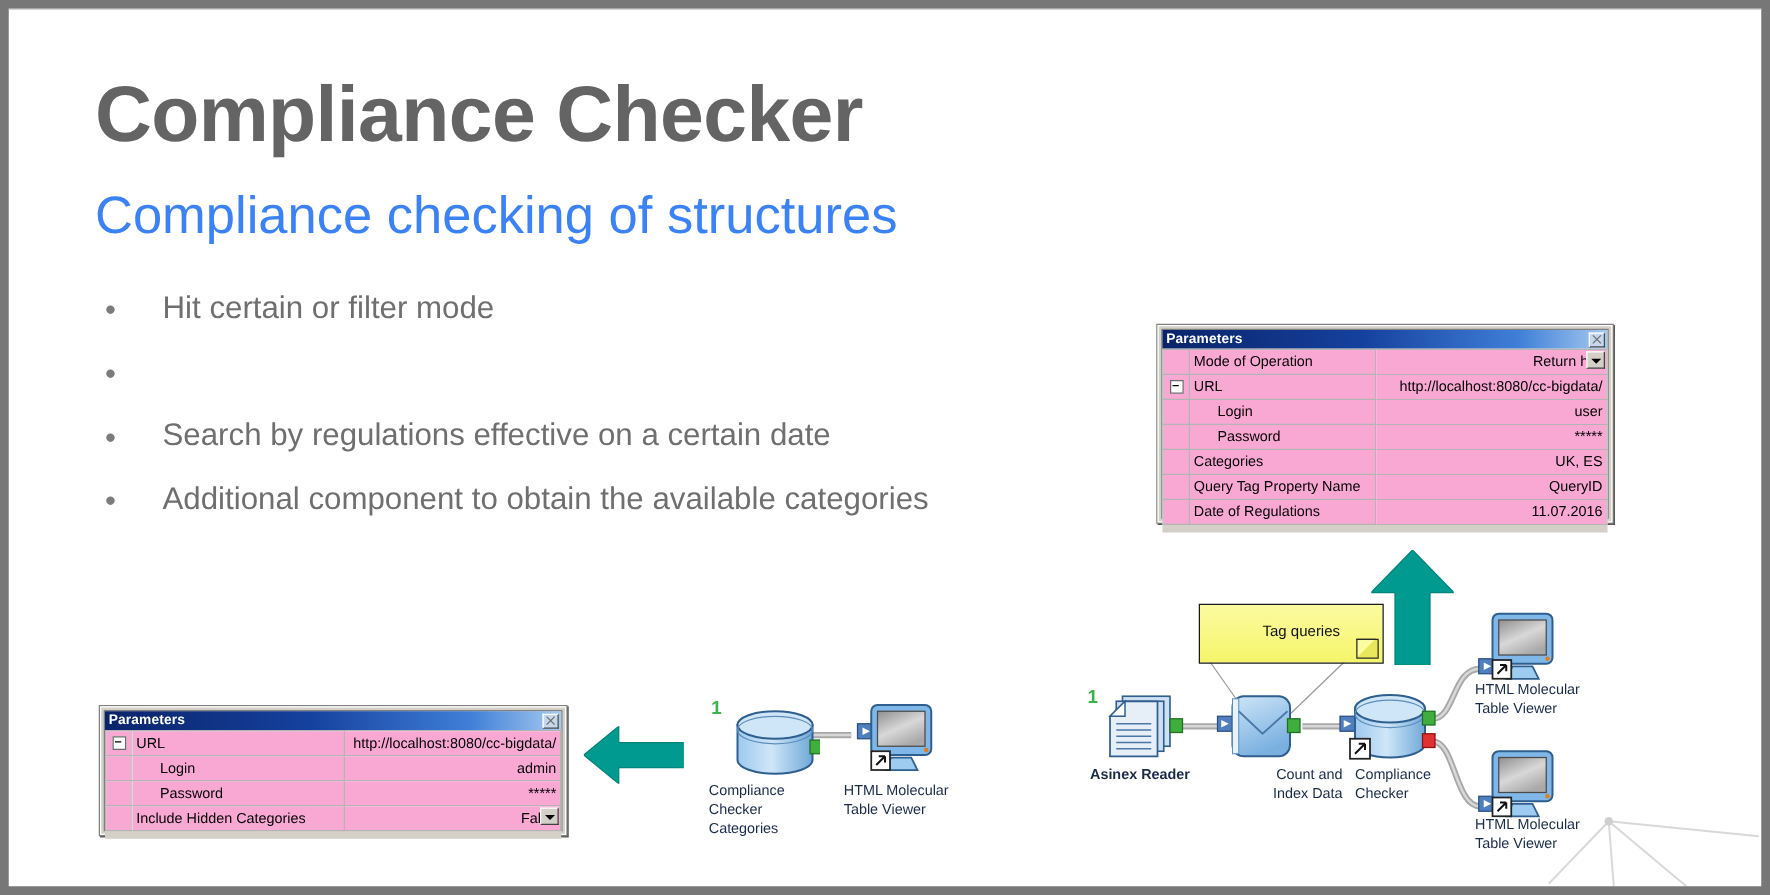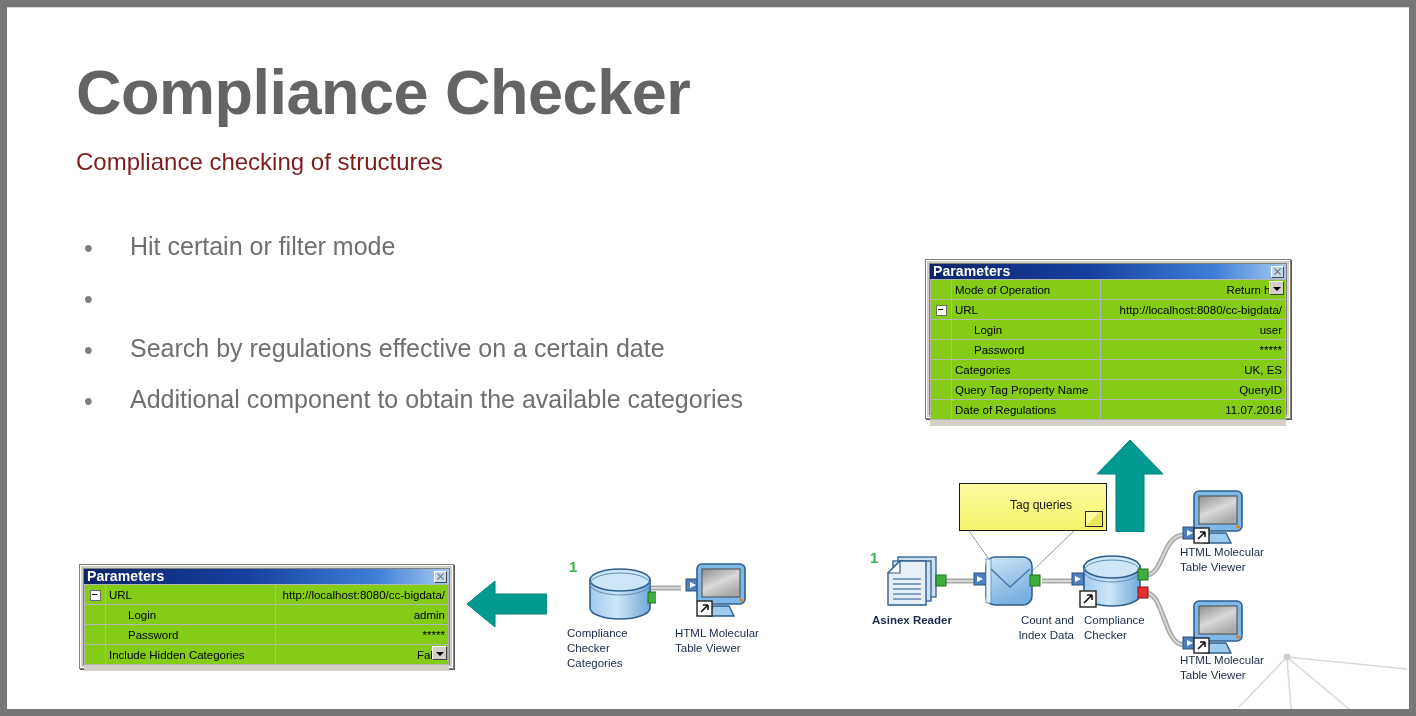--- a/index.html
+++ b/index.html
@@ -19,21 +19,21 @@
   }
 
   
   .title{
     position:absolute;left:69px;top:48px;
     font-size:63px;font-weight:bold;color:#646464;
     letter-spacing:-0.5px;white-space:nowrap;
   }
   .subtitle{
     position:absolute;left:69px;top:140px;
-    font-size:24px;color:#7f1d1d;white-space:nowrap;
+    font-size:42px;color:#3b82f6;white-space:nowrap;
   }
 
   
   .bullets{position:absolute;left:69px;top:218px;width:700px;}
   .bullet{position:relative;display:flex;margin-bottom:7px;}
   .bullet .dot{
     width:54px;flex:0 0 54px;text-align:left;padding-left:8px;
     font-size:25px;color:#7c7c7c;line-height:44px;box-sizing:border-box;
   }
   .bullet .btxt{
@@ -50,21 +50,21 @@
     padding:2px;
   }
   .dlg-inner{border:1px solid #808080;background:#d4d0c8;box-sizing:border-box;height:100%;}
   .titlebar{
     height:15px;
     background:linear-gradient(to right,#0a246a 0%,#15419e 45%,#3f7fd8 80%,#a6caf0 100%);
     display:flex;align-items:center;
     padding:0 2px 0 3px;
   }
   .titlebar .tb-label{
-    color:#ffffff;font-size:14px;font-weight:bold;
+    color:#ffffff;font-size:11px;font-weight:bold;
     font-family:"Liberation Sans",sans-serif;letter-spacing:0.1px;
     flex:1;line-height:15px;
   }
   .tb-close{
     width:13px;height:12px;background:#c8d8ec;
     border:1px solid #ffffff;border-right-color:#4a4a4a;border-bottom-color:#4a4a4a;
     position:relative;box-sizing:border-box;
   }
   .tb-close::before,.tb-close::after{
     content:"";position:absolute;left:1px;top:4px;width:9px;height:1px;background:#6c6c6c;
@@ -75,21 +75,21 @@
   table.grid{
     border-collapse:collapse;width:100%;
     background:#ffffff;table-layout:fixed;
   }
   table.grid td{
     border:1px solid #b4b4b4;
     font-size:11.5px;color:#000000;
     font-family:"Liberation Sans",sans-serif;
     padding:1px 3px;height:17px;
     white-space:nowrap;overflow:hidden;
-    background:#84cc16;
+    background:#f9a8d4;
   }
   td.gutter{
     width:14px;background:#ffffff;border-right:1px solid #b4b4b4;
     text-align:center;padding:0;
   }
   .expander{
     display:inline-block;width:9px;height:9px;
     border:1px solid #6b6b6b;background:#ffffff;
     position:relative;vertical-align:middle;
   }

